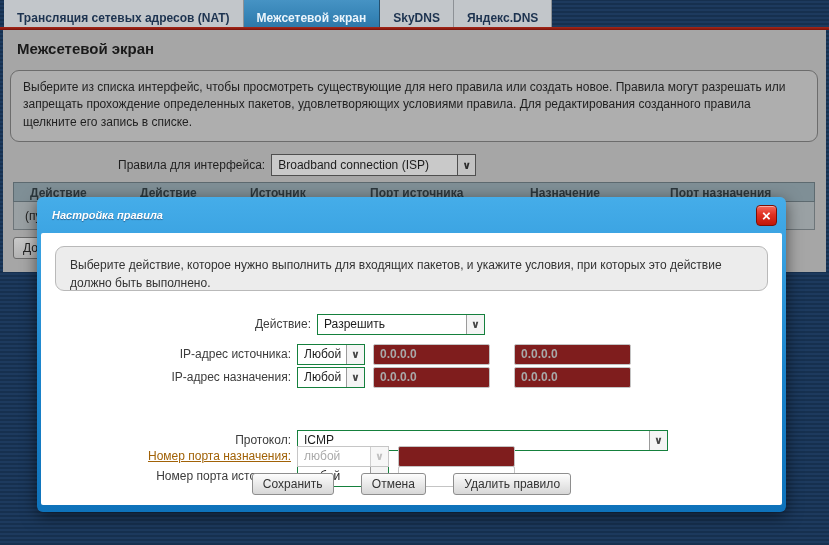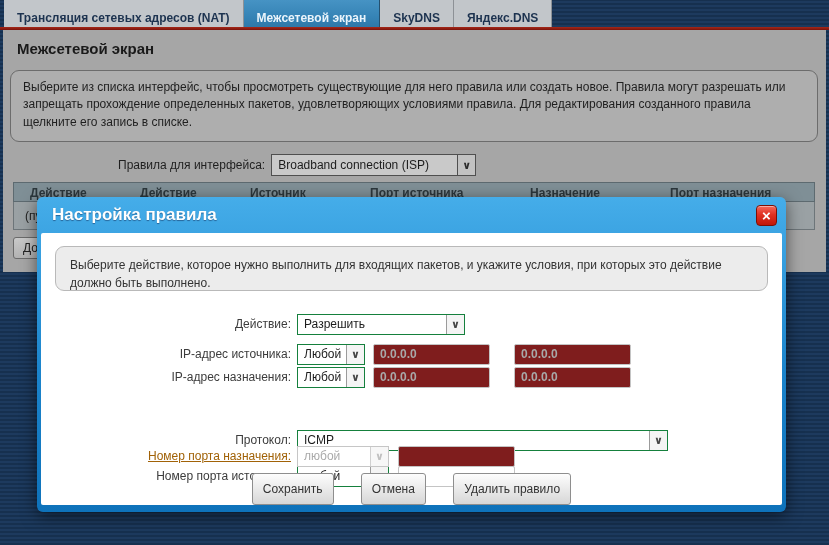--- a/index.html
+++ b/index.html
@@ -56,40 +56,40 @@
     background:linear-gradient(180deg,#c9c9c9,#b2b2b2); border:1px solid #6b6b6b;
     border-radius:3px; font-size:12px; color:#222; display:flex; align-items:center; cursor:pointer; }
   
   .dialog {
     position:absolute; left:37px; top:197px; width:749px; height:315px;
     background:linear-gradient(180deg,#45ade9 0%,#1b84cc 55%,#0e72ba 100%);
     border-radius:6px; padding:0 4px 7px 4px;
     box-shadow:0 4px 16px rgba(0,0,0,0.55);
   }
   .dlg-titlebar { height:36px; display:flex; align-items:center; }
-  .dlg-title { padding-left:11px; font-size:17px; font-weight:bold; color:#fff;
-    text-shadow:0 1px 1px rgba(0,0,40,0.4); flex:1; }
+  .dlg-title { padding-left:11px; font-size:11px; font-weight:bold; color:#fff;
+    text-shadow:0 1px 1px rgba(0,0,40,0.4); flex:1;font-style:italic; }
   .dlg-close { width:21px; height:21px; margin-right:5px; border-radius:4px;
     background:linear-gradient(180deg,#f4675a 0%,#e03122 45%,#c11708 100%);
     border:1px solid #7e0f05; color:#fff; font-size:15px; font-weight:bold;
     display:flex; align-items:center; justify-content:center; cursor:pointer;
     box-shadow:inset 0 1px 0 rgba(255,255,255,0.45); line-height:1; }
   .dlg-body { background:#fff; height:272px; border-radius:2px; position:relative;
     font-size:12px; }
   .dlg-infobox { position:absolute; left:14px; top:13px; width:713px; height:45px;
     background:#ececec; border:1px solid #b9b9b9; border-radius:9px;
     padding:9px 14px; color:#333; line-height:1.5; }
   .frm-row { position:absolute; left:0; width:100%; display:flex; align-items:center; height:22px; }
   .frm-label { width:250px; text-align:right; margin-right:6px; color:#3c3c3c; }
   .frm-label.disabled { color:#a16207;text-decoration:underline; }
   .txt { height:21px; border:1px solid #c4c4c4; border-radius:2px; font-size:12px;
     padding:0 6px; color:#a8a8a8; font-family:"Liberation Sans",sans-serif; }
   .txt:disabled { background:#7f1d1d;font-weight:bold; }
   .dlg-buttons { position:absolute; left:0; top:240px; width:100%; text-align:center; }
-  .btn { display:inline-block; height:32px; padding:2px 10px; margin:0 12px;
+  .btn { display:inline-block; height:22px; padding:2px 10px; margin:0 12px;
     background:linear-gradient(180deg,#fdfdfd 0%,#e8e8e8 55%,#d7d7d7 100%);
     border:1px solid #8e8e8e; border-radius:3px; font-size:12px; color:#333;
     font-family:"Liberation Sans",sans-serif; cursor:pointer; }
 </style>
 </head>
 <body>
 
 <div class="tabbar">
   <div class="tab">Трансляция сетевых адресов (NAT)</div>
   <div class="tab active">Межсетевой экран</div>
@@ -123,21 +123,21 @@
 </div>
 
 <div class="dialog">
   <div class="dlg-titlebar">
     <span class="dlg-title">Настройка правила</span>
     <span class="dlg-close">×</span>
   </div>
   <div class="dlg-body">
     <div class="dlg-infobox">Выберите действие, которое нужно выполнить для входящих пакетов, и укажите условия, при которых это действие должно быть выполнено.</div>
 
-    <div class="frm-row" style="top:80px;">
+    <div class="frm-row" style="top:80px;padding-left:20px;">
       <span class="frm-label">Действие:</span>
       <div class="sel" style="width:168px;height:21px;">
         <span class="sel-text">Разрешить</span>
         <span class="sel-btn">∨</span>
       </div>
     </div>
 
     <div class="frm-row" style="top:110px;">
       <span class="frm-label">IP-адрес источника:</span>
       <div class="sel" style="width:68px;height:21px;">

